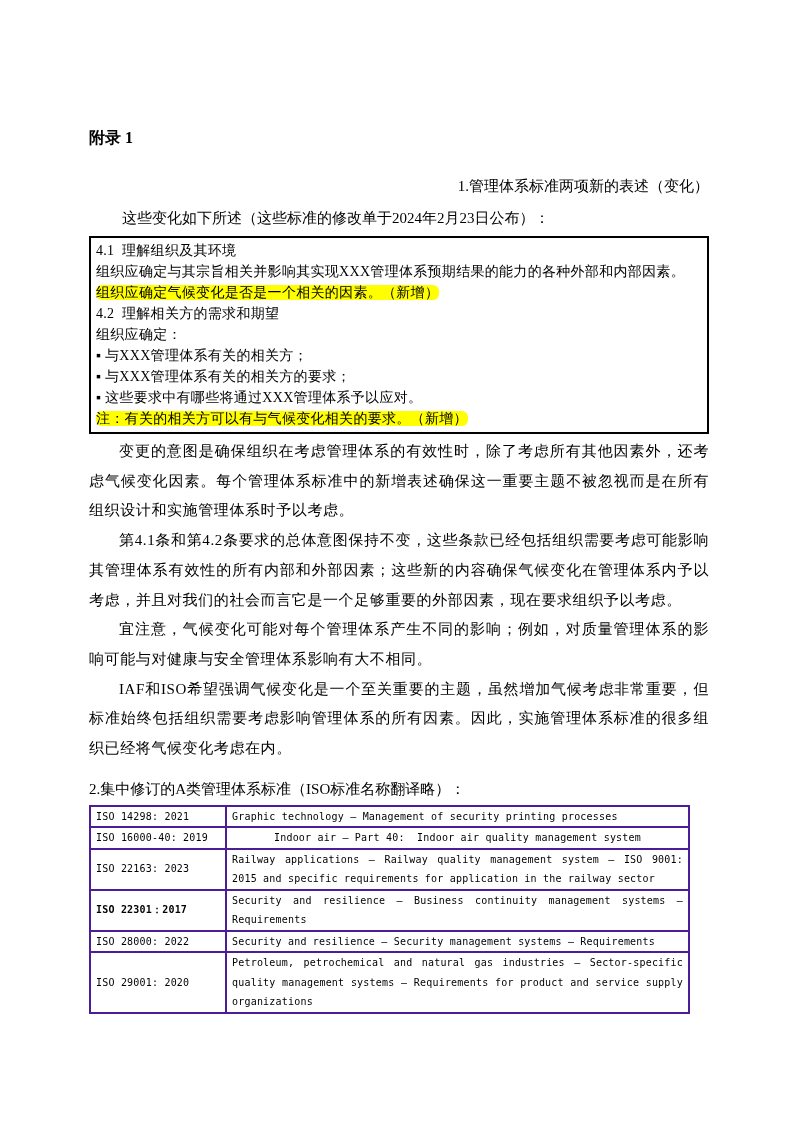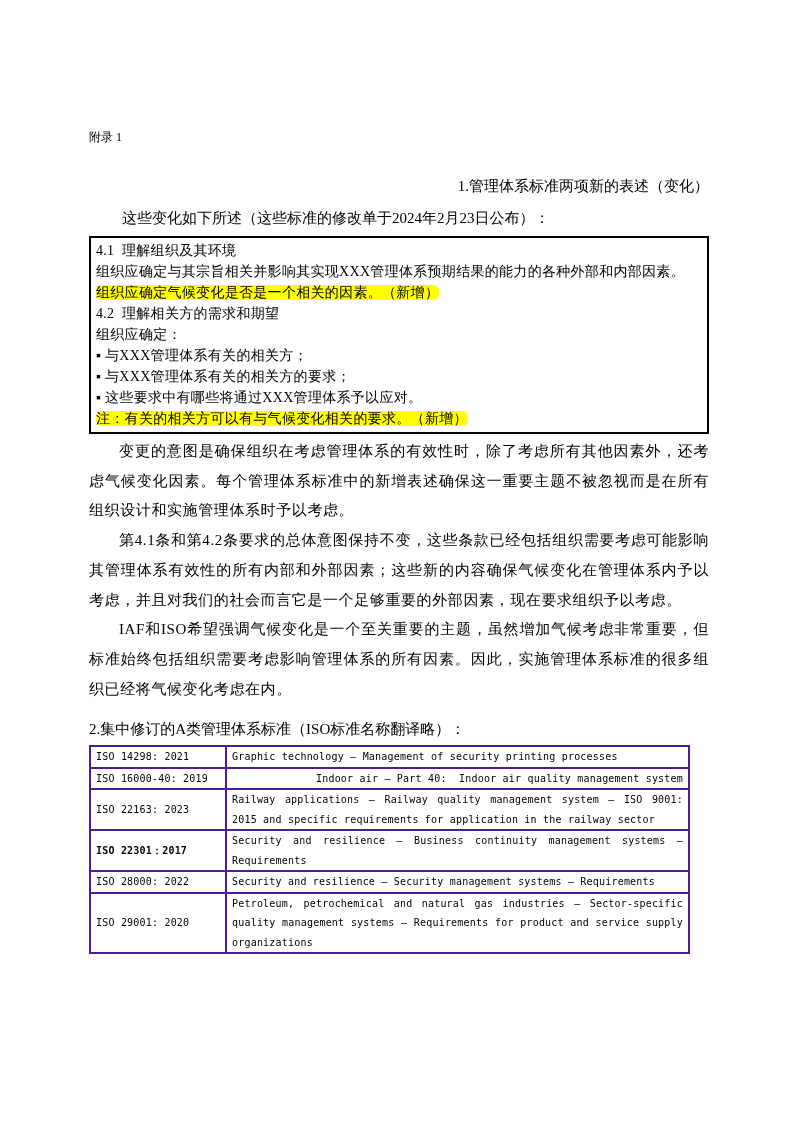--- a/index.html
+++ b/index.html
@@ -9,21 +9,21 @@
     position: relative;
     width: 794px; height: 1123px;
     background: #ffffff;
     color: #000;
     padding: 128px 85px 0 89px;
     overflow: hidden;
   }
   .content { width: 620px; }
 
   .appendix-title {
-    font-size: 12px; line-height: 19px; font-weight: normal;
+    font-size: 16px; line-height: 19px; font-weight: bold;
     white-space: pre-wrap;
   }
   .sec1-heading {
     margin-top: 29px;
     font-size: 15px; line-height: 20px; font-weight: normal;
     white-space: pre-wrap;
     text-align: right;
   }
   .sec1-intro {
     margin-top: 12px;
@@ -70,21 +70,21 @@
   table.standards td {
     border: 2px solid #4c1d95;
     font-size: 10px;
     line-height: 19.5px;
     padding: 0 5px;
     letter-spacing: 0.2px;
     vertical-align: middle;
   }
   td.code-cell { width: 136px; white-space: pre-wrap; }
   td.desc-cell { text-align: justify; }
-  td.desc-cell.pre { text-align: right; white-space: pre-wrap; }
+  td.desc-cell.pre { text-align: center; white-space: pre-wrap; }
   .bold-code { font-weight: bold; }
 </style>
 </head>
 <body>
 
 <div class="page">
   <div class="content">
 
     <div class="appendix-title">附录 1</div>
 
@@ -100,20 +100,21 @@
       <div class="box-line"><span>组织应确定：</span></div>
       <div class="box-line"><span>▪ 与XXX管理体系有关的相关方；</span></div>
       <div class="box-line"><span>▪ 与XXX管理体系有关的相关方的要求；</span></div>
       <div class="box-line"><span>▪ 这些要求中有哪些将通过XXX管理体系予以应对。</span></div>
       <div class="box-line"><span class="hl">注：有关的相关方可以有与气候变化相关的要求。（新增）</span></div>
     </div>
 
     <div class="paragraphs">
       <p class="para">变更的意图是确保组织在考虑管理体系的有效性时，除了考虑所有其他因素外，还考虑气候变化因素。每个管理体系标准中的新增表述确保这一重要主题不被忽视而是在所有组织设计和实施管理体系时予以考虑。</p>
       <p class="para">第4.1条和第4.2条要求的总体意图保持不变，这些条款已经包括组织需要考虑可能影响其管理体系有效性的所有内部和外部因素；这些新的内容确保气候变化在管理体系内予以考虑，并且对我们的社会而言它是一个足够重要的外部因素，现在要求组织予以考虑。</p>
+      <p class="para">宜注意，气候变化可能对每个管理体系产生不同的影响；例如，对质量管理体系的影响可能与对健康与安全管理体系影响有大不相同。</p>
       <p class="para">IAF和ISO希望强调气候变化是一个至关重要的主题，虽然增加气候考虑非常重要，但标准始终包括组织需要考虑影响管理体系的所有因素。因此，实施管理体系标准的很多组织已经将气候变化考虑在内。</p>
     </div>
 
     <div class="sec2-heading">2.集中修订的A类管理体系标准（ISO标准名称翻译略）：</div>
 
     <table class="standards">
       <tbody>
         <tr>
           <td class="code-cell">ISO 14298: 2021</td>
           <td class="desc-cell">Graphic technology — Management of security printing processes</td>

